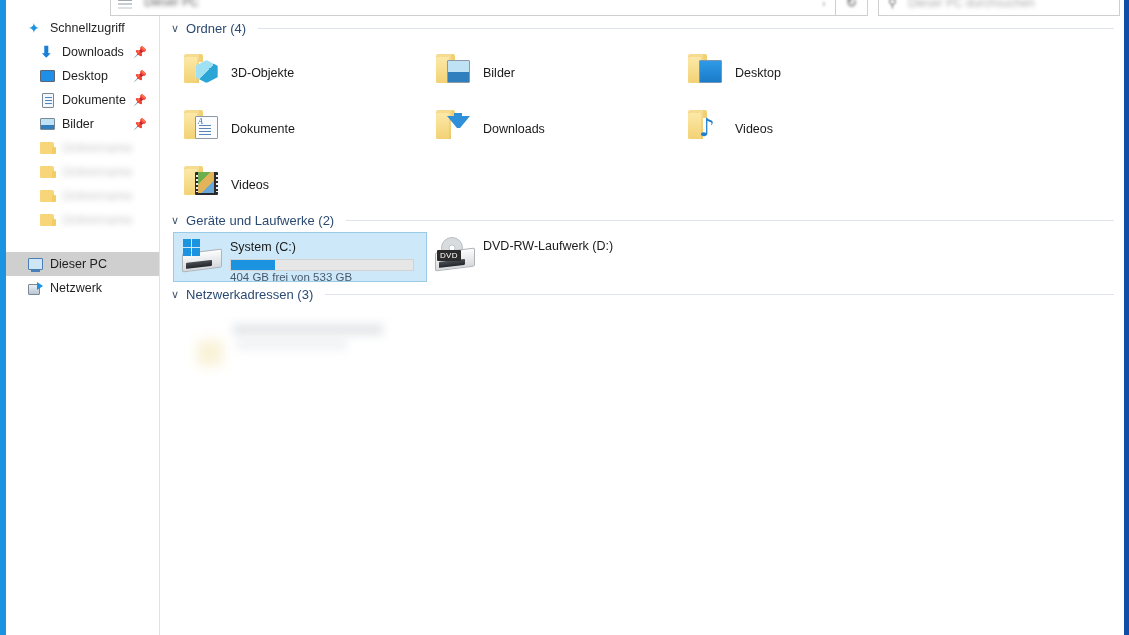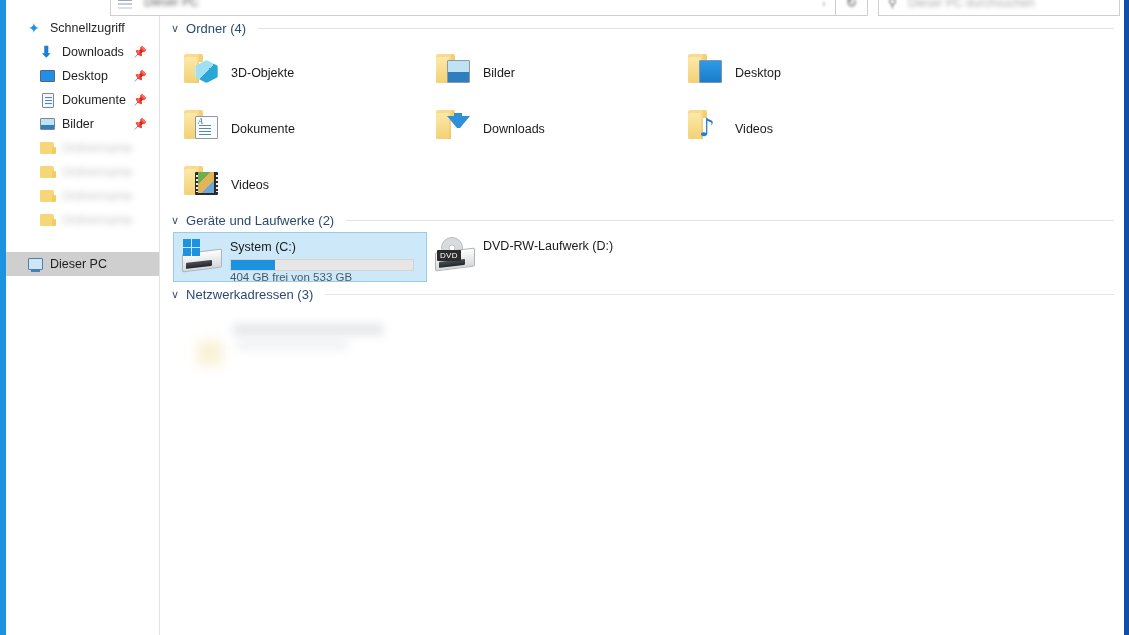--- a/index.html
+++ b/index.html
@@ -670,20 +670,26 @@
         </span>
         <span class="nav-label">Ordnername</span>
       </div>
       <div class="nav-spacer"></div>
       <div class="nav-spacer"></div>
       <div class="nav-item selected">
         <span class="nav-ico">
           <div class="ic-pc"></div>
         </span>
         <span class="nav-label">Dieser PC</span>
+      </div>
+      <div class="nav-item">
+        <span class="nav-ico">
+          <div class="ic-net"></div>
+        </span>
+        <span class="nav-label">Netzwerk</span>
       </div>
     </div>
 
   <div id="content">
       <div class="group">
         <div class="group-head">
           <span class="chev">∨</span>
           <span class="group-title">Ordner (4)</span>
           <span class="group-rule"></span>
         </div>

